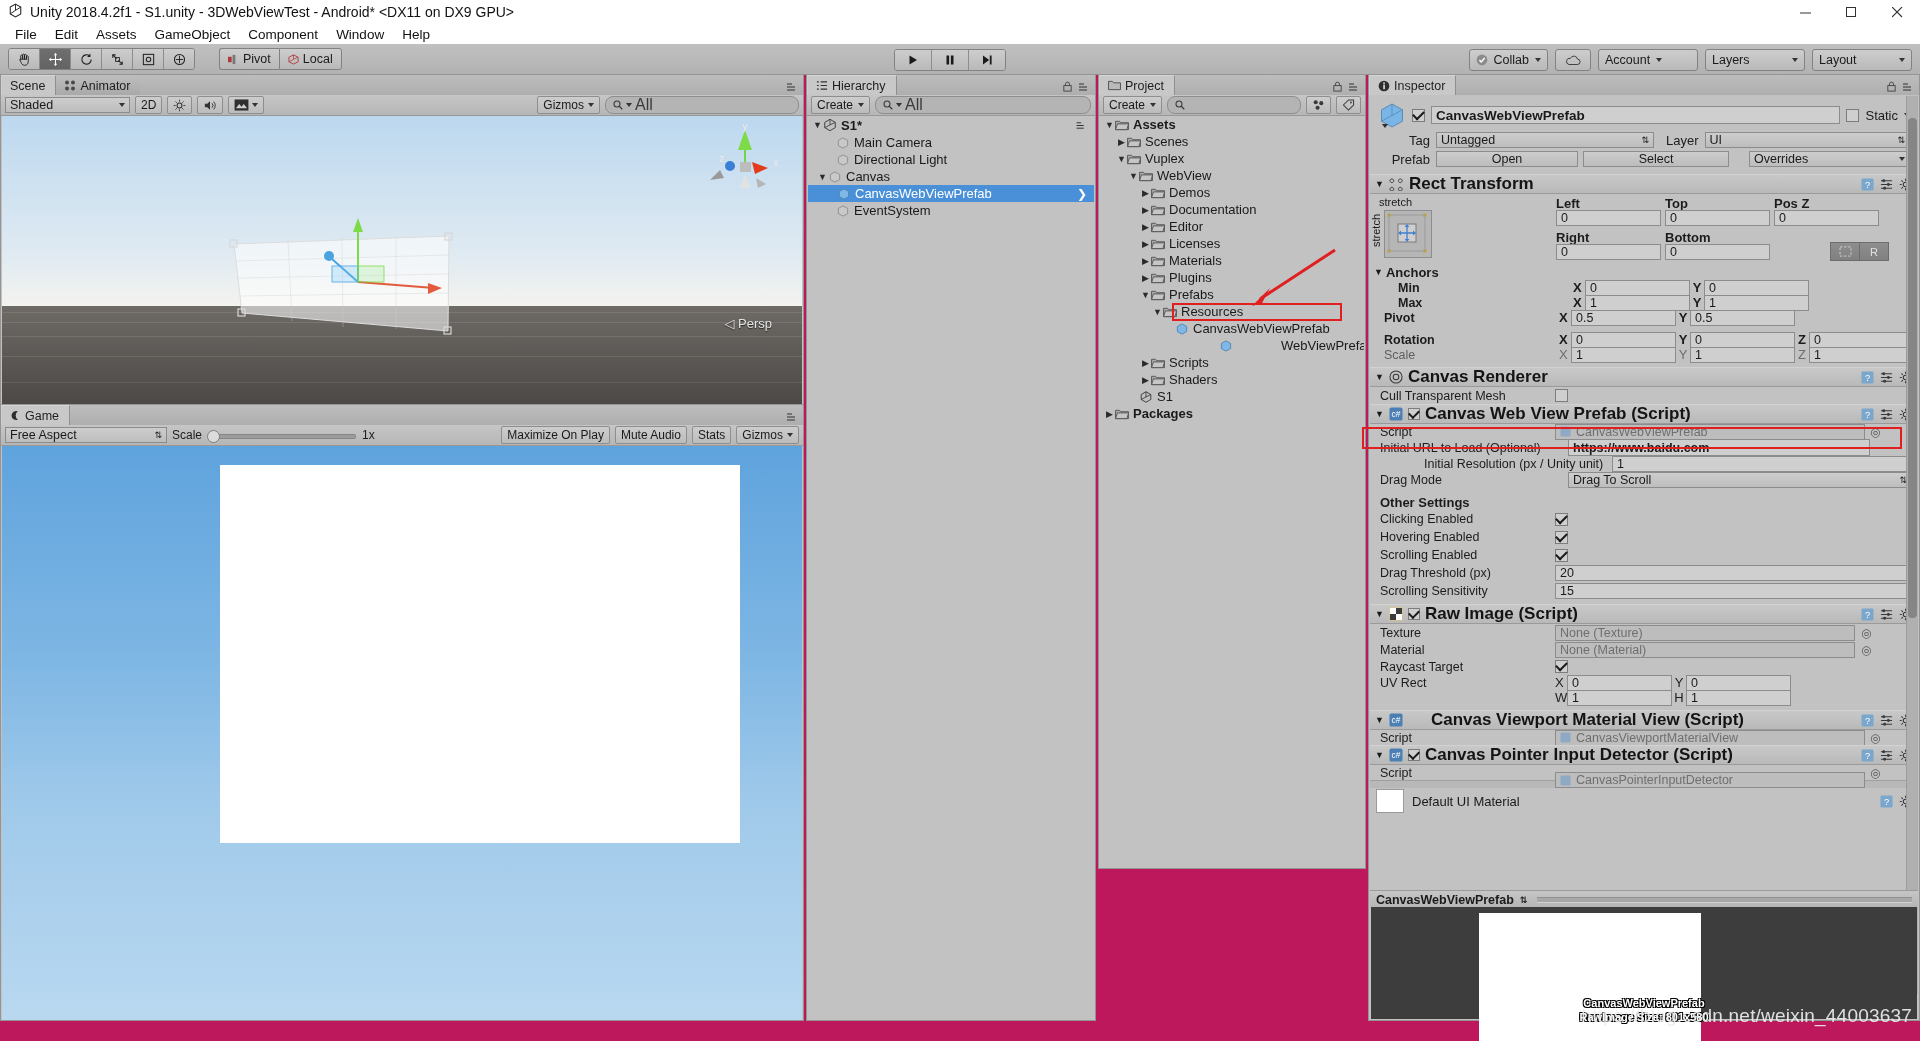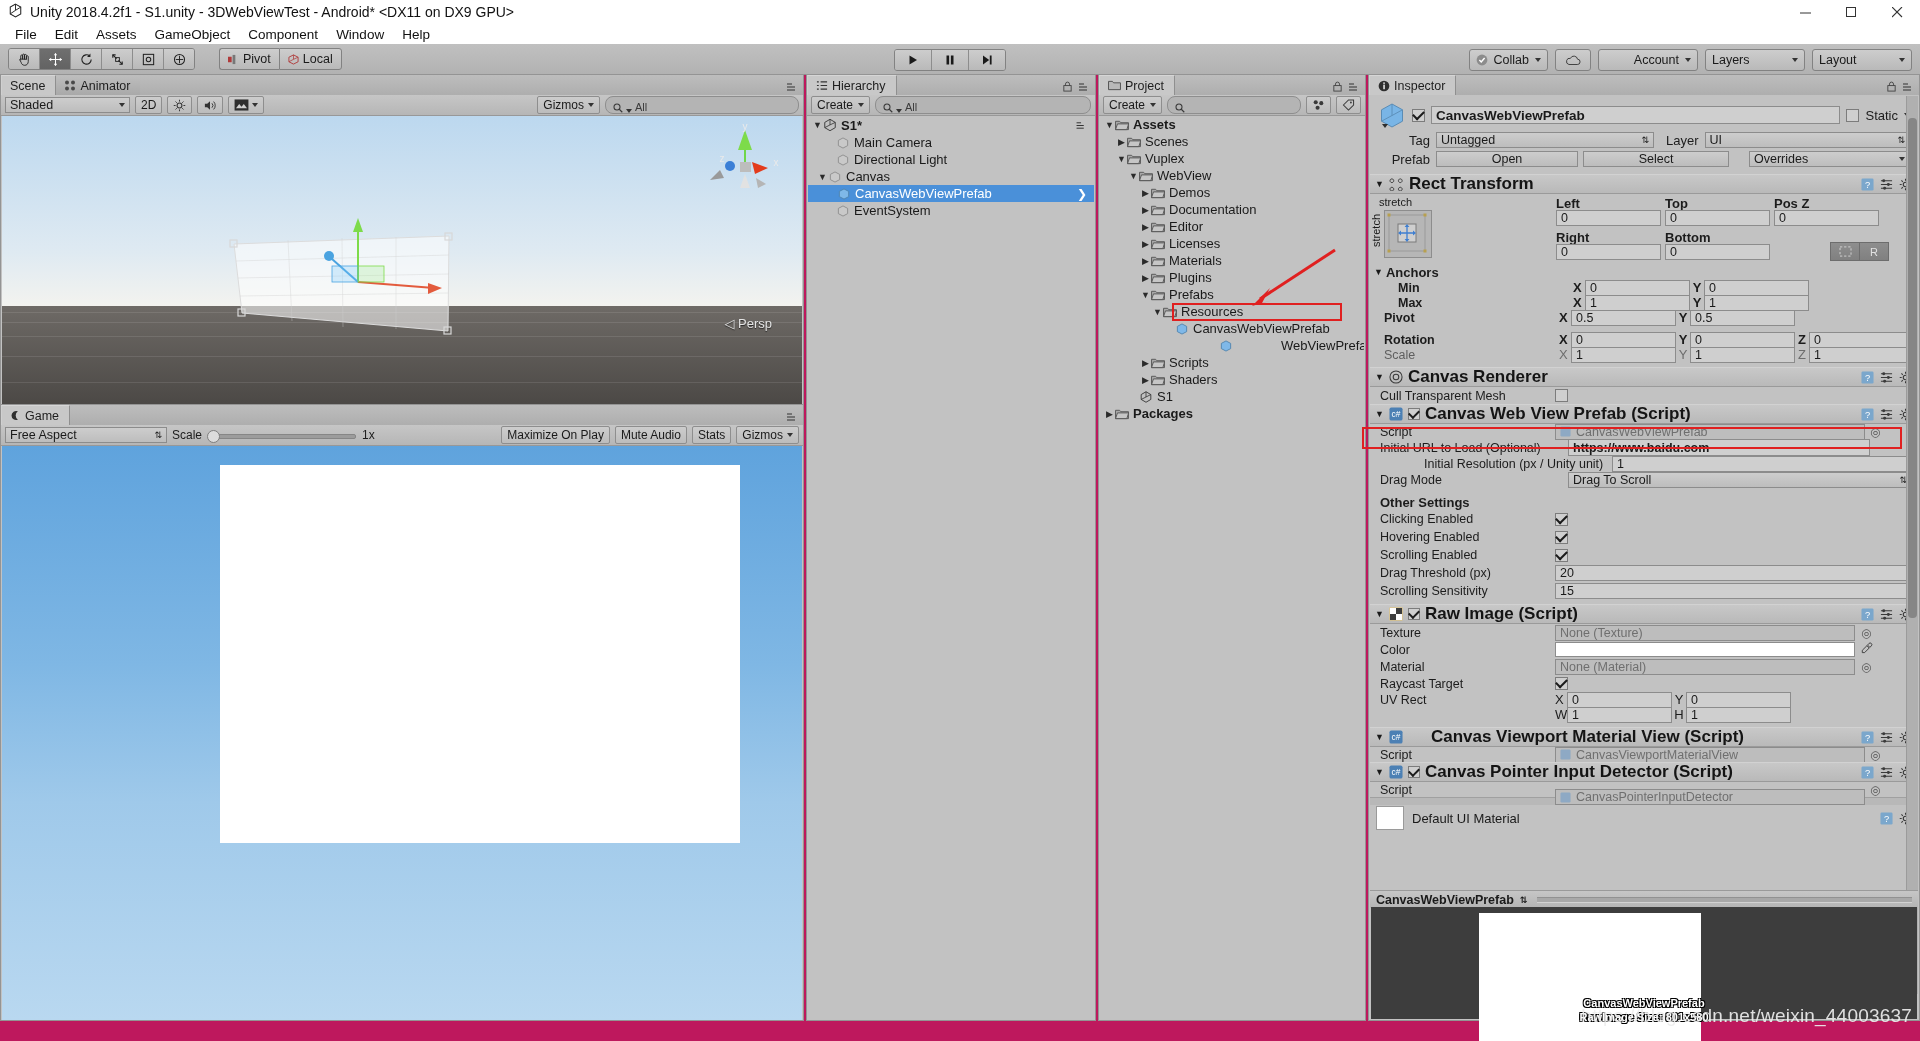--- a/index.html
+++ b/index.html
@@ -53,22 +53,22 @@
   .tabrow{height:20px;background:linear-gradient(#bdbdbd,#aeaeae);display:flex;align-items:flex-end;position:relative;}
   .tab{height:19px;display:flex;align-items:center;gap:4px;padding:0 10px 0 8px;font-size:12.5px;color:#1e1e1e;
     background:linear-gradient(#bdbdbd,#a9a9a9);}
   .tab.sel{background:#c8c8c8;border-top:1px solid #d6d6d6;border-left:1px solid #d0d0d0;border-right:1px solid #8f8f8f;}
   .tabrow-right{position:absolute;right:4px;bottom:3px;display:flex;align-items:center;gap:5px;}
 
   .subbar{height:20px;background:linear-gradient(#c6c6c6,#b6b6b6);border-bottom:1px solid #989898;
     display:flex;align-items:center;gap:5px;padding:0 4px;}
   .minibtn{height:16px;display:flex;align-items:center;gap:4px;padding:0 5px;font-size:12px;
     background:linear-gradient(#cdcdcd,#bcbcbc);border:1px solid #8e8e8e;border-radius:2px;white-space:nowrap;}
-  .searchbox{height:16px;flex:1;display:flex;align-items:flex-end;gap:3px;background:#b4b4b4;border:1px solid #8e8e8e;
-    border-radius:8px;padding:0 7px;font-size:11px;color:#3a3a3a;}
+  .searchbox{height:16px;flex:1;display:flex;align-items:center;gap:3px;background:#b4b4b4;border:1px solid #8e8e8e;
+    border-radius:8px;padding:0 7px;font-size:16px;color:#3a3a3a;}
 
   
   #scene-view{left:0;top:74px;width:804px;height:333px;}
   .scene-canvas{position:absolute;left:1px;top:41px;width:800px;height:290px;overflow:hidden;}
   .sky{position:absolute;left:0;top:0;width:800px;height:190px;background:linear-gradient(#bcd8ef,#dfeaf2 72%,#f3f3ef 100%);}
   .ground{position:absolute;left:0;top:190px;width:800px;height:100px;background:linear-gradient(#6e6a66,#4b4845);}
   .grid-h{position:absolute;left:0;height:1px;background:rgba(255,255,255,.10);width:800px;}
   .persp-label{position:absolute;right:30px;top:200px;font-size:13px;color:#e4e4e4;text-shadow:0 1px 1px #222;}
 
   
@@ -80,21 +80,21 @@
   
   #hierarchy{left:806px;top:74px;width:290px;height:947px;}
   .tree{position:absolute;left:1px;top:41px;right:1px;bottom:1px;background:#c2c2c2;overflow:hidden;}
   .row{height:17px;display:flex;align-items:center;font-size:13px;color:#1a1a1a;white-space:nowrap;position:relative;}
   .row.sel{background:#4a90d9;color:#ffffff;}
   .tri{width:11px;display:inline-block;text-align:center;font-size:9px;color:#2a2a2a;flex:none;}
   .tri.empty{visibility:hidden;}
   .scene-hdr{height:18px;display:flex;align-items:center;font-size:13px;font-weight:bold;}
 
   
-  #project{left:1098px;top:74px;width:268px;height:947px;}
+  #project{left:1098px;top:74px;width:268px;height:795px;}
 
   
   #inspector{left:1368px;top:74px;width:552px;height:947px;}
   .insp-body{position:absolute;left:1px;top:21px;right:1px;bottom:26px;background:#c2c2c2;overflow:hidden;}
   .insp-head{padding:5px 8px 4px 8px;background:#c2c2c2;}
   .hrow{display:flex;align-items:center;gap:6px;margin-bottom:3px;}
   .lbl{font-size:13px;color:#1c1c1c;white-space:nowrap;}
   .lbl.dim{color:#6d6d6d;}
   .lbl.b{font-weight:bold;}
   .field{height:16px;background:#cfcfcf;border:1px solid #8c8c8c;display:flex;align-items:center;
@@ -256,21 +256,21 @@
             <path d="M3.4 6.1 5.2 8l3.4-4" fill="none" stroke="#fff" stroke-width="1.4"></path>
           </svg>
         <span>Collab</span>
         <i class="caret"></i>
       </div>
       <div class="ddl" style="padding:0 9px;">
         <svg width="16" height="11" viewBox="0 0 18 12">
             <path d="M4.4 10.5h9.4a3 3 0 0 0 .3-6 4.2 4.2 0 0 0-8-.9 3 3 0 0 0-1.7 6.9z" fill="none" stroke="#333" stroke-width="1"></path>
           </svg>
       </div>
-      <div class="ddl" style="min-width:86px;justify-content:flex-end;">
+      <div class="ddl" style="min-width:86px;justify-content:flex-start;">
         <span>Account</span>
         <i class="caret"></i>
       </div>
       <div class="ddl" style="min-width:86px;justify-content:space-between;">
         <span>Layers</span>
         <i class="caret"></i>
       </div>
       <div class="ddl" style="min-width:86px;justify-content:space-between;">
         <span>Layout</span>
         <i class="caret"></i>
@@ -1055,29 +1055,20 @@
               <path d="M7 .8v2.1M7 11.1v2.1M.8 7h2.1M11.1 7h2.1M2.6 2.6l1.5 1.5M9.9 9.9l1.5 1.5M11.4 2.6 9.9 4.1M4.1 9.9 2.6 11.4" stroke="#3a3a3a" stroke-width="1.1"></path>
             </svg>
         </span>
       </div>
       <div class="prow" style="height:17px;">
         <span class="plabel" style="padding-left:0px;">Texture</span>
         <div class="field grey" style="width:300px;">None (Texture)</div>
         <span style="margin-left:6px;font-size:12px;color:#555;">◎</span>
       </div>
       <div class="prow" style="height:17px;">
-        <span class="plabel" style="padding-left:0px;">Color</span>
-        <div style="width:300px;height:15px;background:#ffffff;border:1px solid #8c8c8c;box-sizing:border-box;"></div>
-        <span style="margin-left:6px;">
-          <svg width="12" height="12" viewBox="0 0 13 13">
-              <path d="M8.6 1.6a1.8 1.8 0 0 1 2.6 2.6L9.6 5.8 7.1 3.3zM6.4 4l2.5 2.5-5 5H1.4V9z" fill="none" stroke="#3a3a3a" stroke-width="1"></path>
-            </svg>
-        </span>
-      </div>
-      <div class="prow" style="height:17px;">
         <span class="plabel" style="padding-left:0px;">Material</span>
         <div class="field grey" style="width:300px;">None (Material)</div>
         <span style="margin-left:6px;font-size:12px;color:#555;">◎</span>
       </div>
       <div class="prow" style="height:17px;">
         <span class="plabel" style="padding-left:0px;">Raycast Target</span>
         <span class="chk on"></span>
       </div>
       <div class="prow">
         <span class="plabel" style="padding-left:0px;">UV Rect</span>

